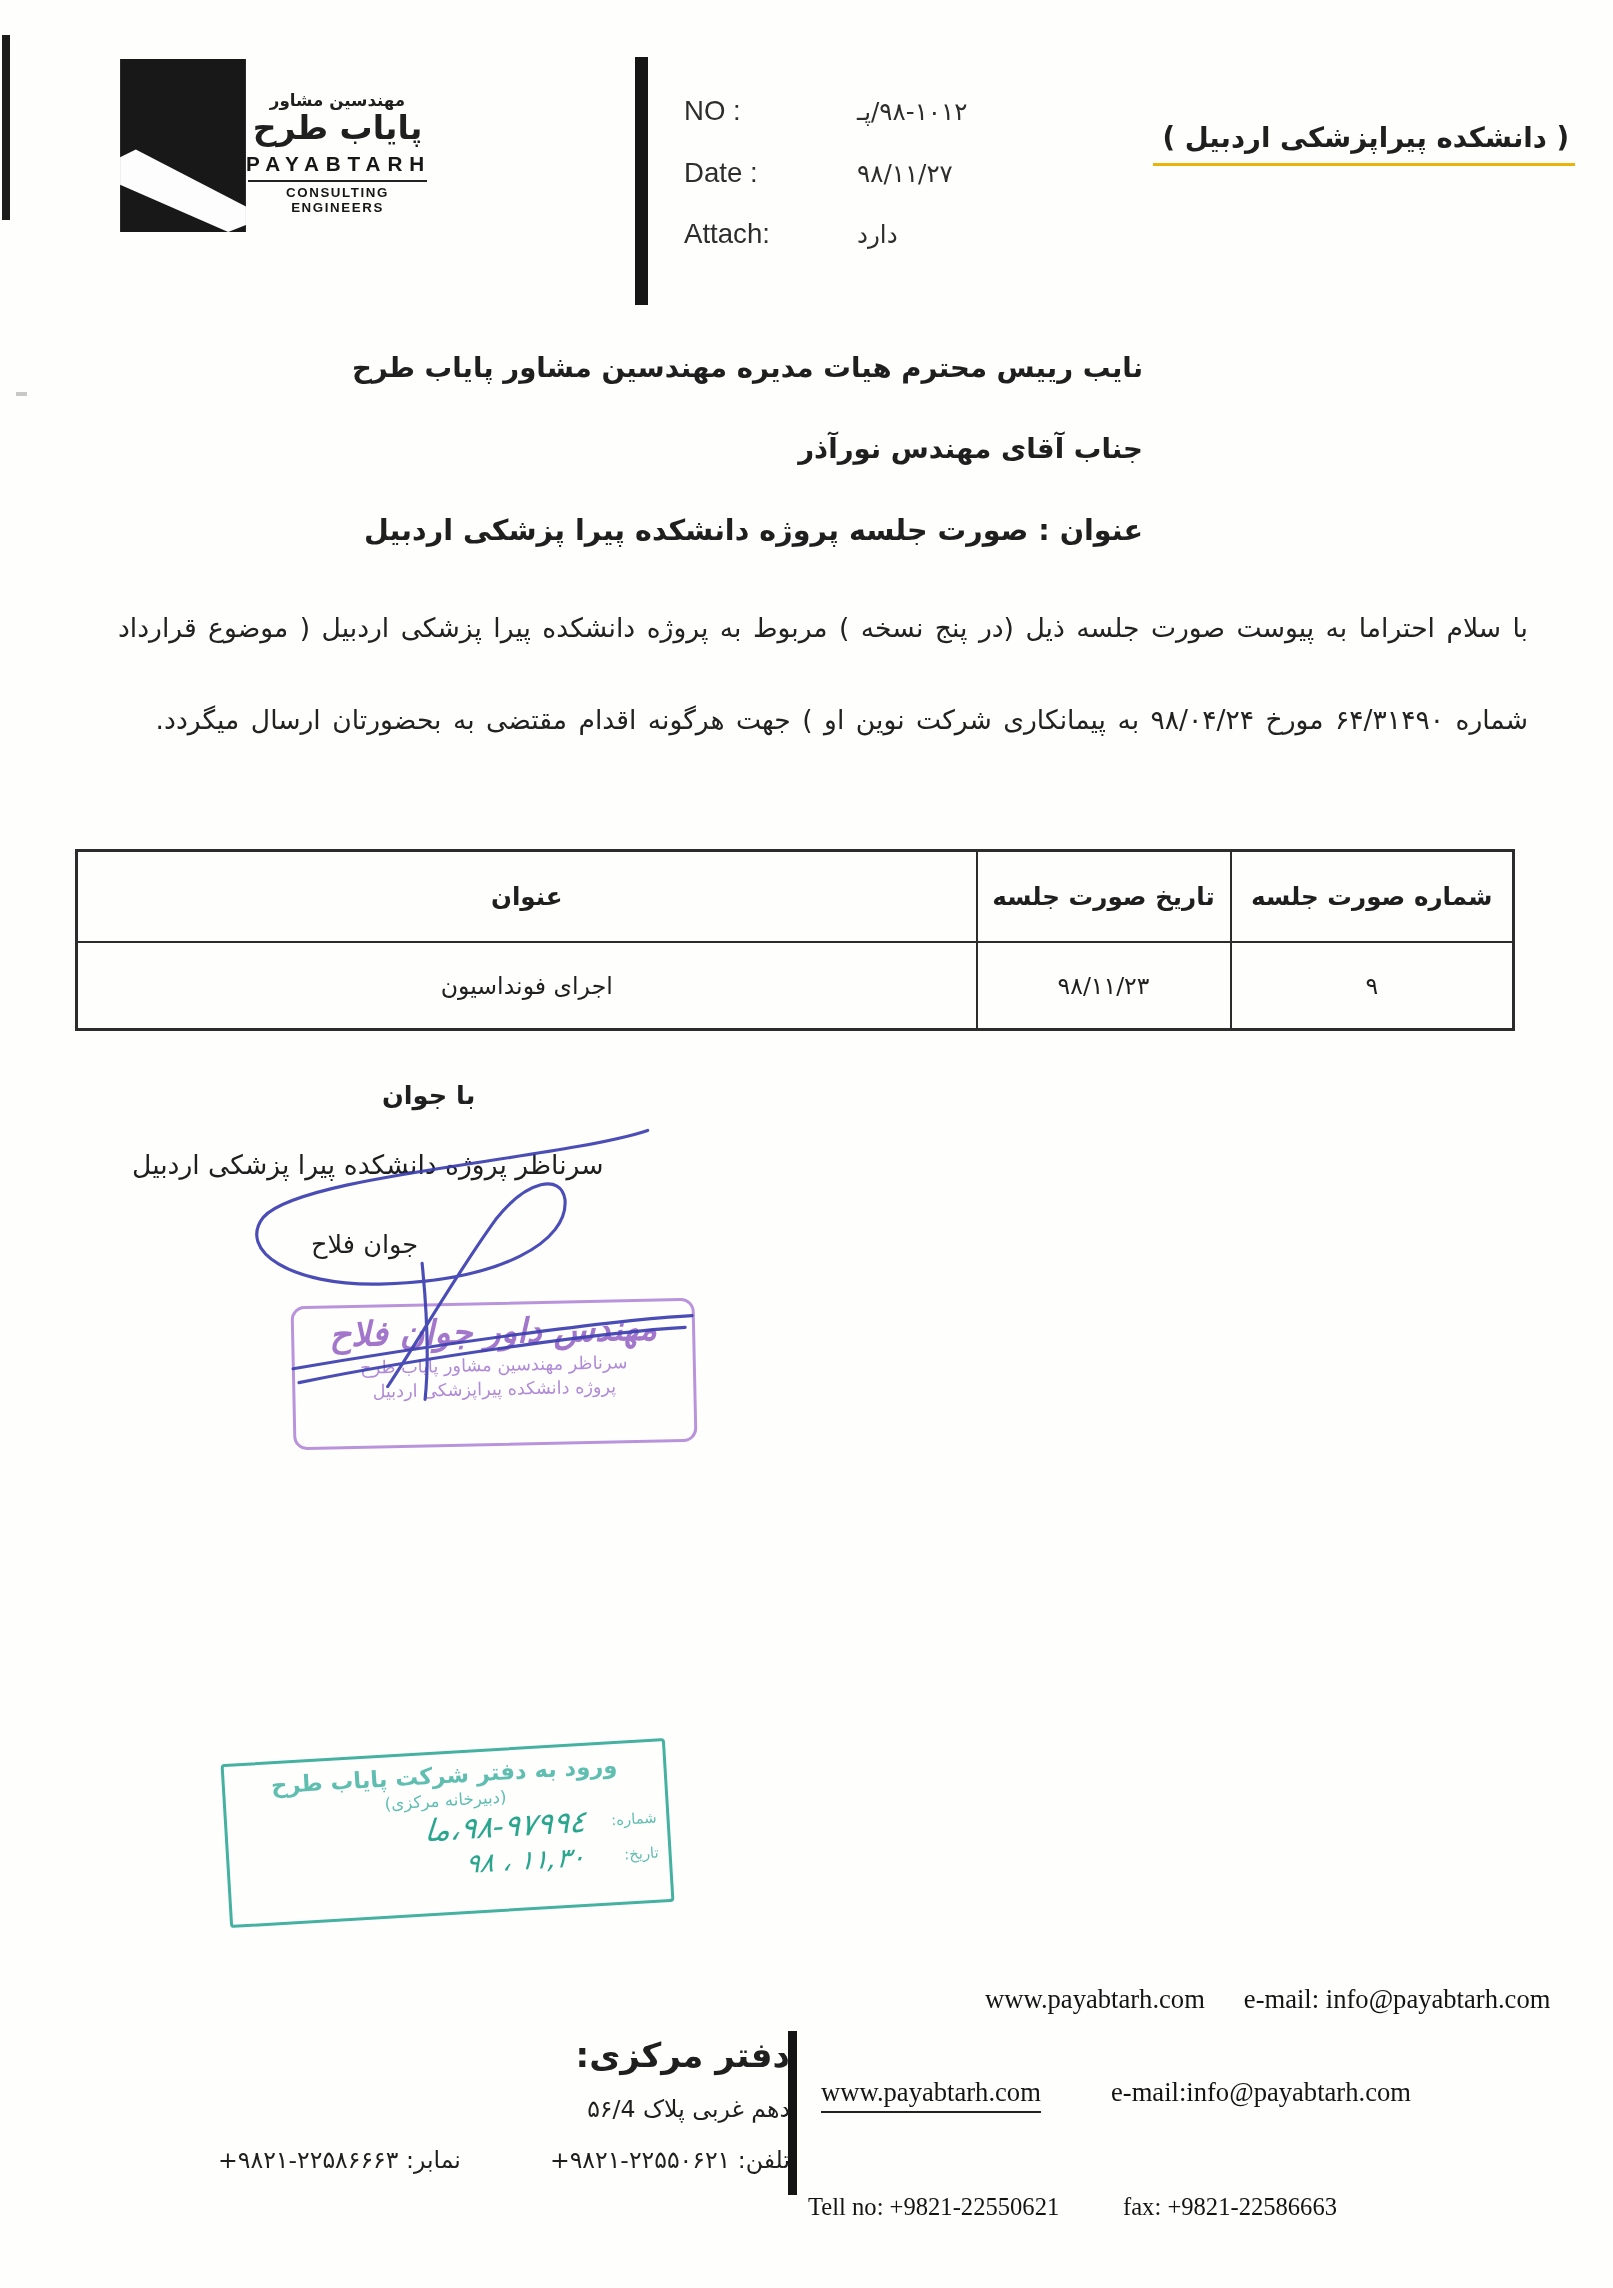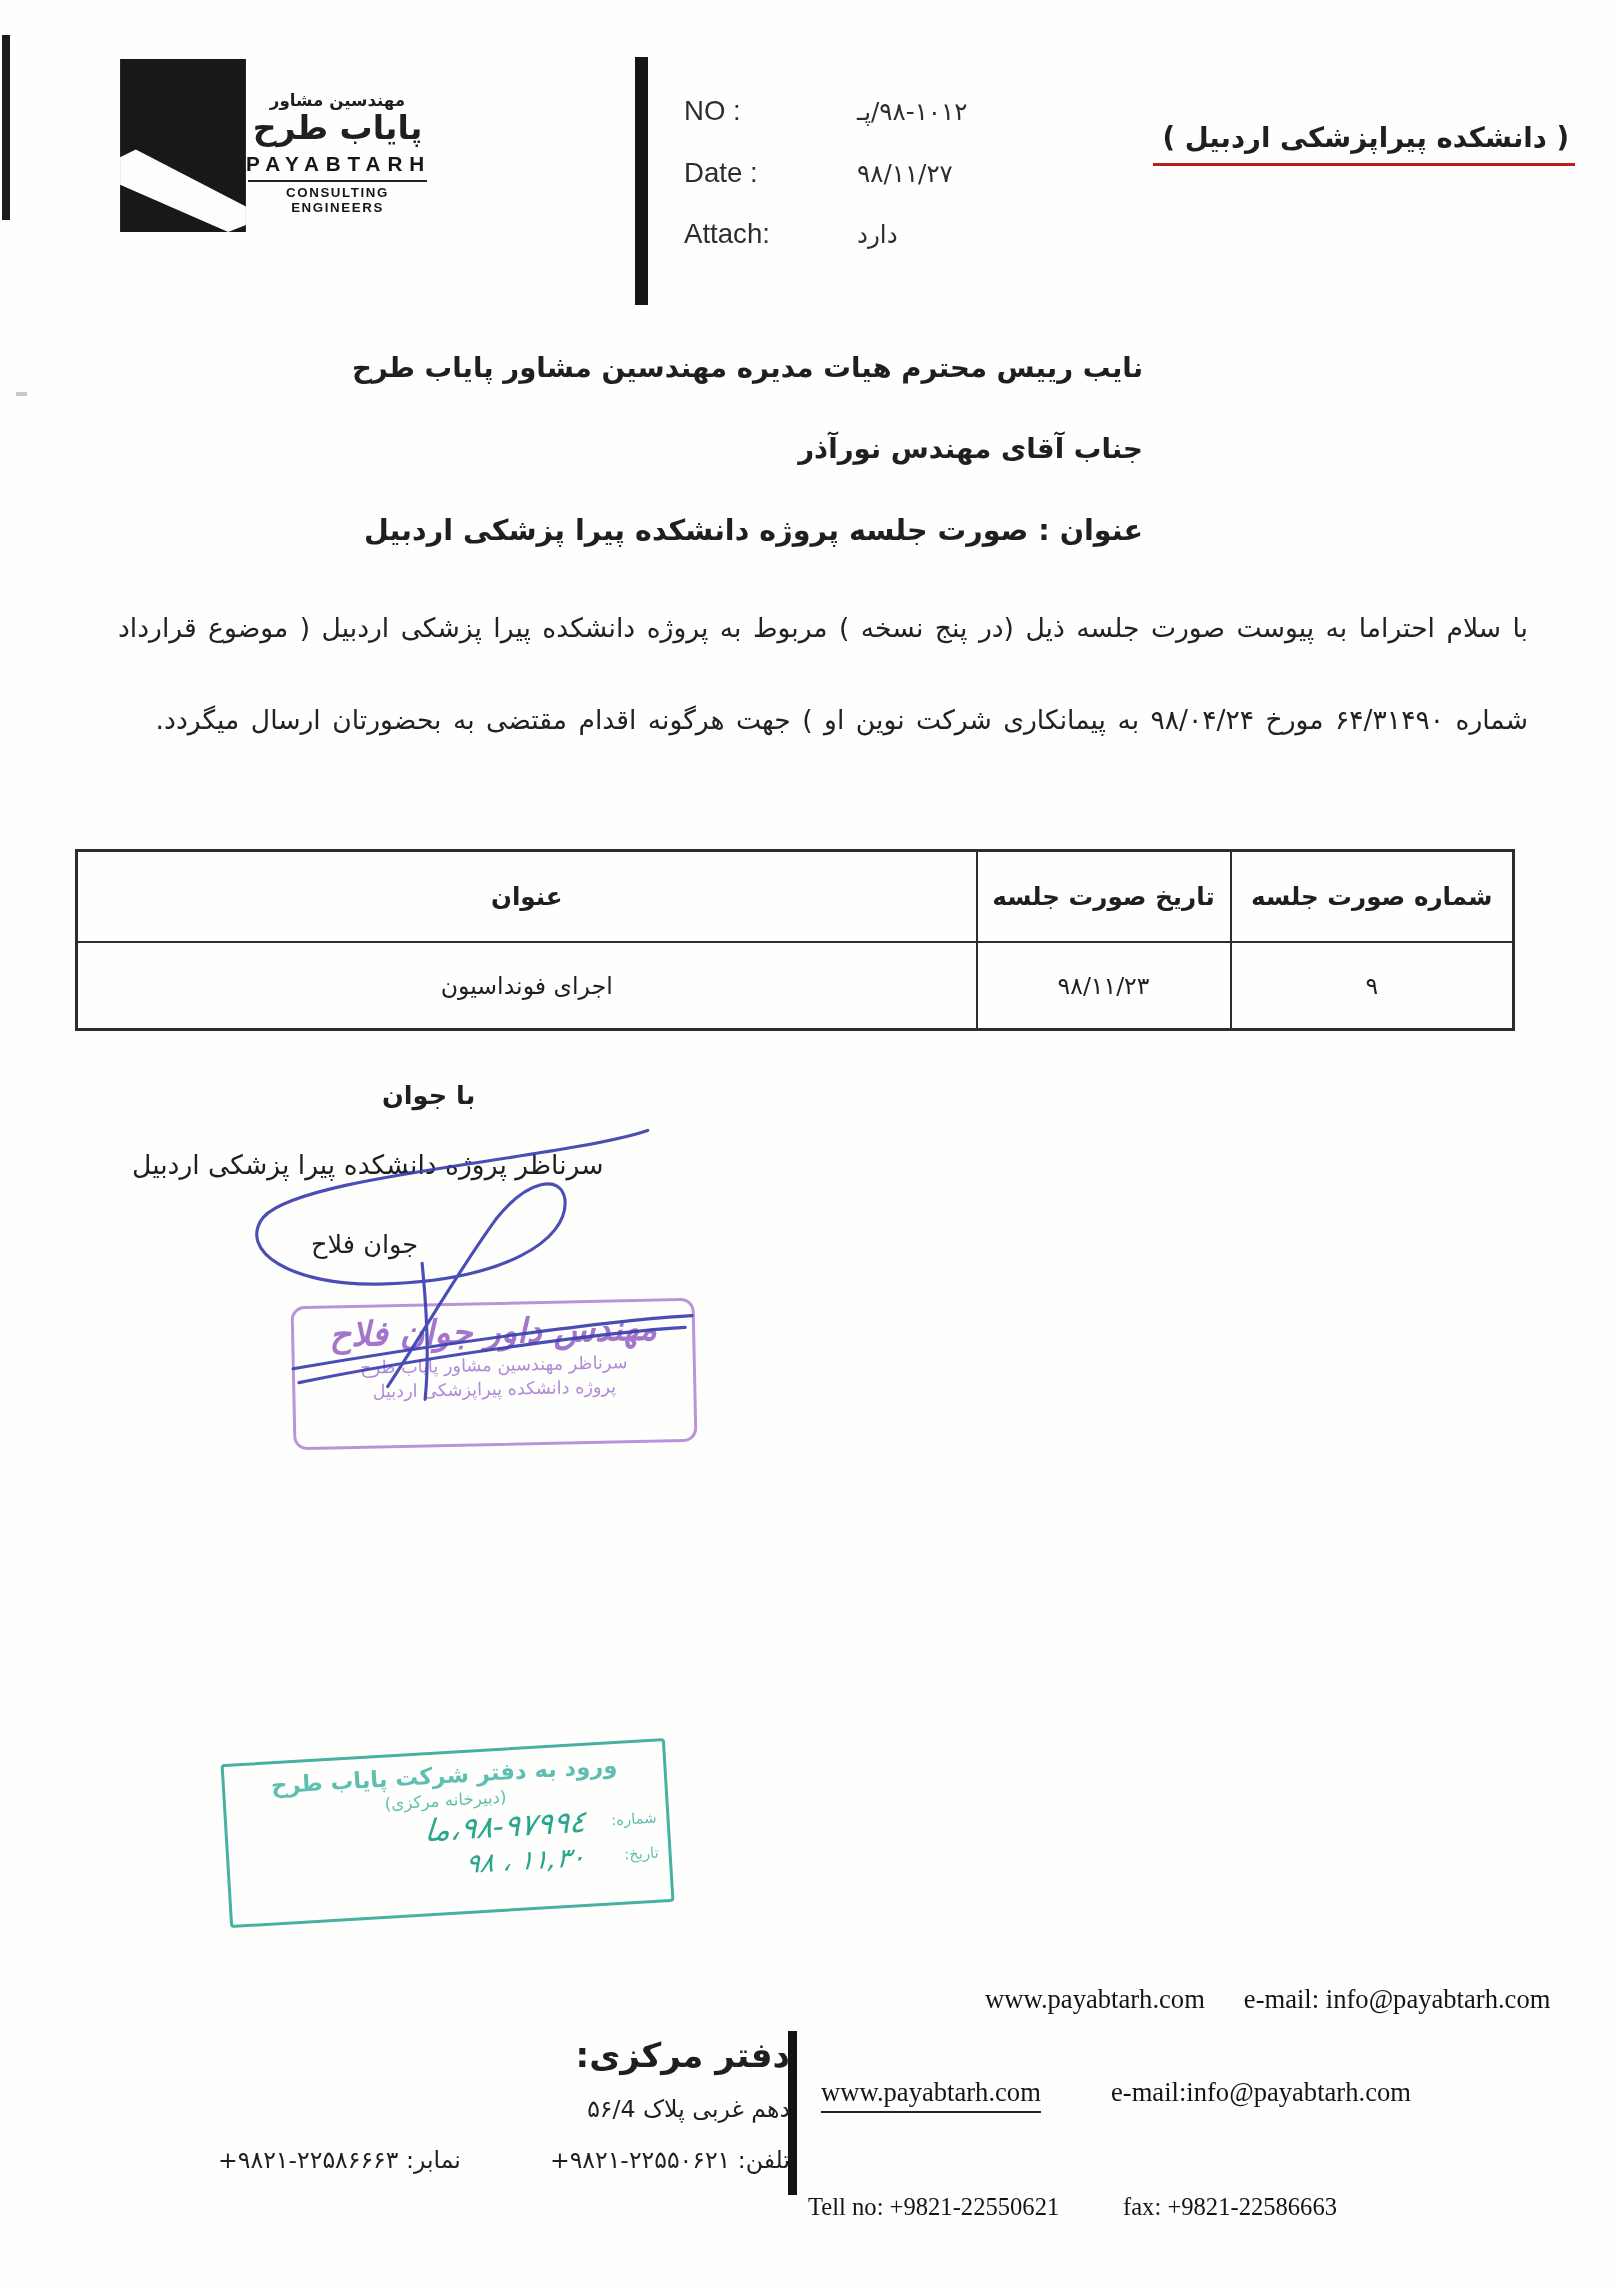--- a/index.html
+++ b/index.html
@@ -30,21 +30,21 @@
   .logo-en-name{font-size:20.7px;font-weight:bold;letter-spacing:6.9px;margin-top:4.9px;color:#161616;}
   .logo-divider{border-top:2px solid #222;margin:3.9px 2px 3px 2px;}
   .logo-en-sub{font-size:13.3px;font-weight:bold;letter-spacing:1.6px;color:#161616;}
   .hdr-bar{left:635px;top:57px;width:12.8px;height:248px;background:#161616;}
   .fields{left:684px;top:95px;width:364px;}
   .field-row{display:flex;align-items:baseline;margin-bottom:29.6px;}
   .field-label{font-family:"Liberation Sans",sans-serif;font-size:27.6px;color:#2d2d2d;width:130px;}
   .field-value{font-size:24.6px;color:#2d2d2d;margin-left:43px;}
   .dept{right:39px;top:95px;text-align:left;direction:rtl;}
   .dept-title{font-size:33px;font-weight:bold;letter-spacing:0.5px;}
-  .dept-sub{display:inline-block;font-size:27.6px;font-weight:bold;margin-top:25.6px;padding:0 5.9px 9.9px 9.9px;border-bottom:3px solid #b91c1c;}
+  .dept-sub{display:inline-block;font-size:27.6px;font-weight:bold;margin-top:25.6px;padding:0 5.9px 9.9px 9.9px;border-bottom:3px solid #eab308;}
 
   
   .addressee{right:471px;top:351px;text-align:right;}
   .addr-line{font-size:27.6px;font-weight:bold;margin-bottom:48px;white-space:nowrap;}
   .subj-line{font-size:28.6px;font-weight:bold;white-space:nowrap;}
 
   
   .body-par{left:84px;top:611px;width:1444px;text-align:right;}
   .body-line{font-size:26.6px;line-height:1.3;white-space:nowrap;word-spacing:3px;color:#222;}
   .body-line + .body-line{margin-top:57px;}

